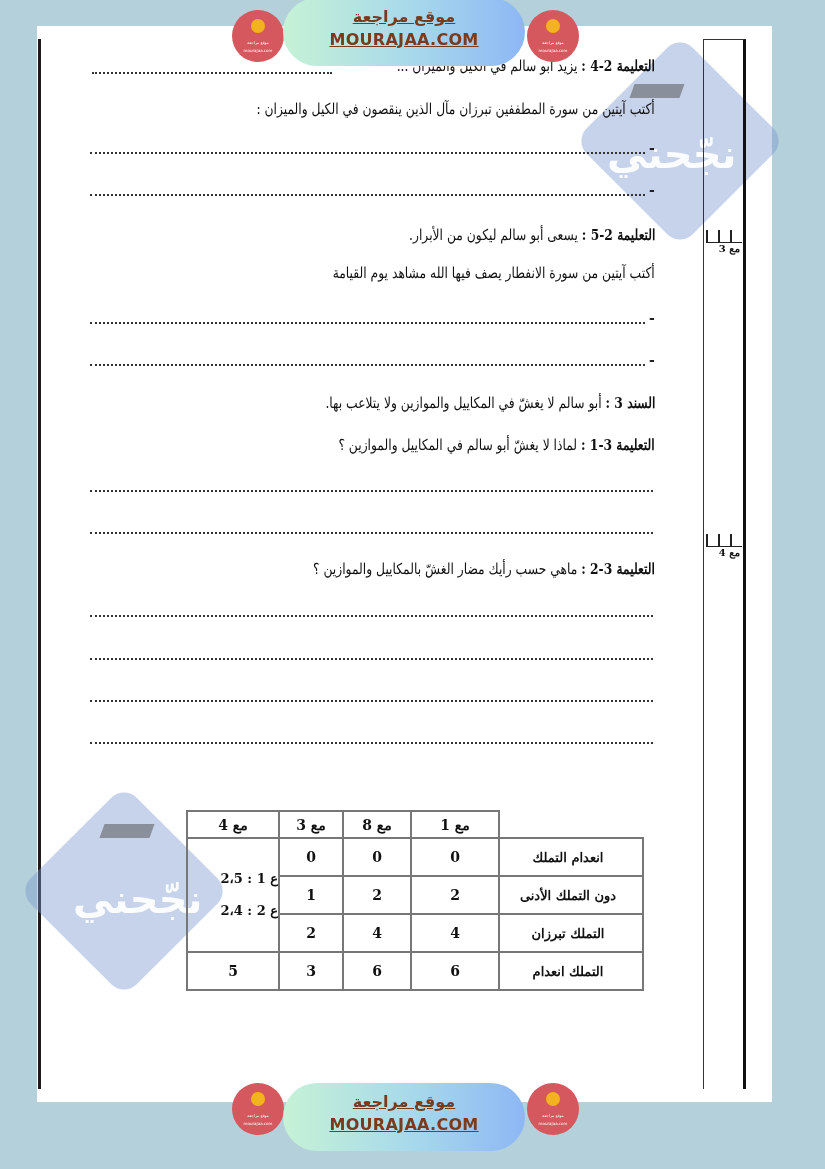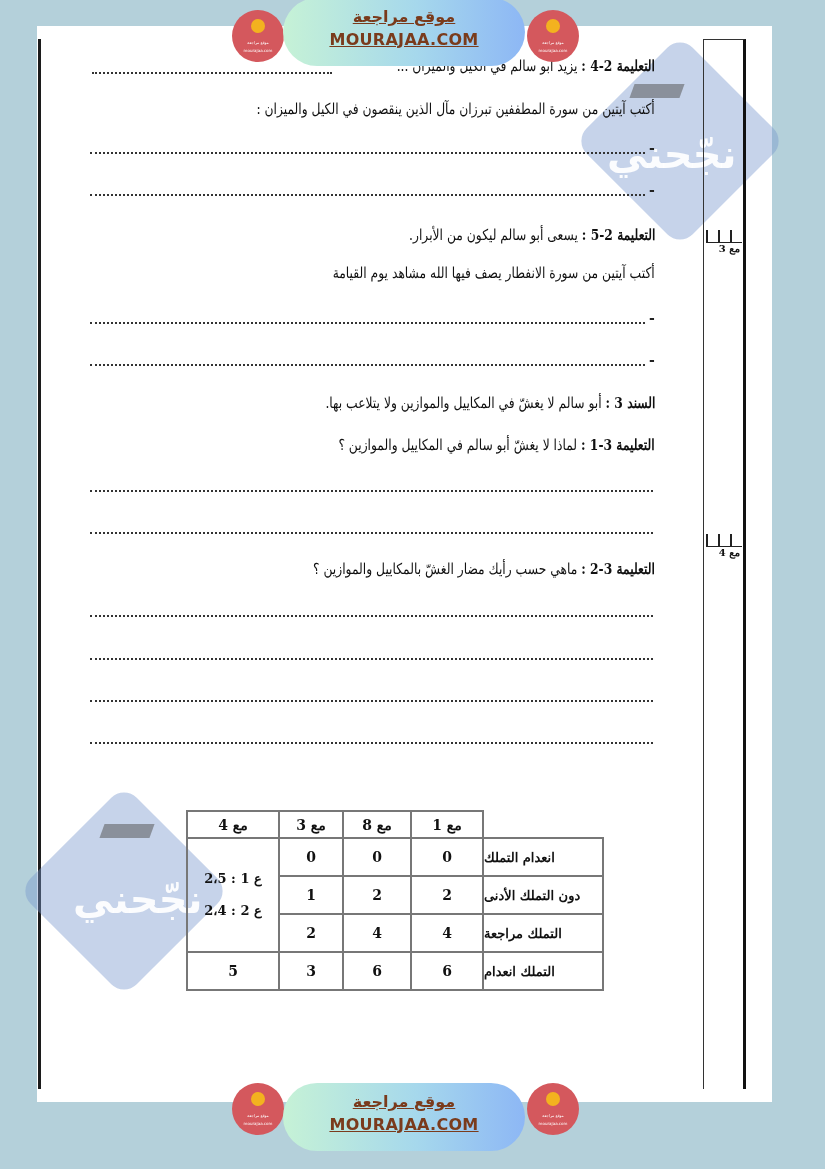--- a/index.html
+++ b/index.html
@@ -24,23 +24,23 @@
   .line { position: absolute; right: 120px; direction: rtl; text-align: right; font-family: "DejaVu Serif", serif; font-size: 15px; color: #111; white-space: nowrap; transform: scaleX(0.82); transform-origin: right center; }
   .line b { font-weight: bold; }
   .dots { position: absolute; left: 90px; width: 563px; border-bottom: 2px dotted #333; height: 2px; }
   .dash { position: absolute; left: 649px; font-size: 14px; font-weight: bold; color: #222; }
 
   
   .rubric { position: absolute; left: 186px; top: 810px; border-collapse: collapse; direction: rtl; font-family: "DejaVu Serif", serif; }
   .rubric td, .rubric th { border: 2.5px solid #777; text-align: center; font-weight: bold; font-size: 14px; color: #111; }
   .rubric th { height: 27px; }
   .rubric td { height: 38px; }
-  .rubric .rowlabel { text-align: left; padding-right: 6px; width: 120px; font-size: 13px; }
+  .rubric .rowlabel { text-align: center; padding-right: 6px; width: 144px; font-size: 13px; }
   .rubric .empty { border: none; border-bottom: 2.5px solid #777; }
-  .rubric .merged { font-size: 13px; line-height: 32px; }
+  .rubric .merged { font-size: 13px; line-height: 32px; text-align: right; }
 
   
   .banner { position: absolute; left: 283px; width: 242px; height: 68px; border-radius: 34px;
             background: linear-gradient(90deg, #c6f2d6 0%, #a6d8ec 55%, #8db7f5 100%);
             text-align: center; }
   .banner .ar { font-family: "DejaVu Sans", sans-serif; font-weight: bold; font-size: 16px; color: #7a3b1c; text-decoration: underline; direction: rtl; padding-top: 9px; }
   .banner .en { font-family: "DejaVu Sans", sans-serif; font-weight: bold; font-size: 16px; color: #7a3b1c; text-decoration: underline; letter-spacing: 0.3px; margin-top: 4px; }
   .badge { position: absolute; width: 52px; height: 52px; border-radius: 50%; background: #d4585d; text-align: center; }
   .badge .coin { display: inline-block; width: 14px; height: 14px; border-radius: 50%; background: #f3b21f; margin-top: 9px; }
   .badge .txt { font-family: "DejaVu Sans", sans-serif; font-size: 4px; color: #fff; line-height: 5px; margin-top: 3px; }
@@ -118,21 +118,21 @@
 </div>
 <div class="dots" style="top:615px;"></div>
 <div class="dots" style="top:658px;"></div>
 <div class="dots" style="top:700px;"></div>
 <div class="dots" style="top:742px;"></div>
 
 <table class="rubric">
   <tbody>
       <tr>
     <th class="empty"></th>
-    <th style="width:72px">مع 1</th>
+    <th style="width:88px">مع 1</th>
     <th style="width:68px">مع 8</th>
     <th style="width:64px">مع 3</th>
     <th style="width:92px">مع 4</th>
   </tr>
   <tr>
     <td class="rowlabel">انعدام التملك</td>
     <td>0</td>
     <td>0</td>
     <td>0</td>
     <td rowspan="3" class="merged">
@@ -140,21 +140,21 @@
       <div>ع 2 : 2،4</div>
     </td>
   </tr>
   <tr>
     <td class="rowlabel">دون التملك الأدنى</td>
     <td>2</td>
     <td>2</td>
     <td>1</td>
   </tr>
   <tr>
-    <td class="rowlabel">التملك مراجعة</td>
+    <td class="rowlabel">التملك تبرزان</td>
     <td>4</td>
     <td>4</td>
     <td>2</td>
   </tr>
   <tr>
     <td class="rowlabel">التملك انعدام</td>
     <td>6</td>
     <td>6</td>
     <td>3</td>
     <td>5</td>

